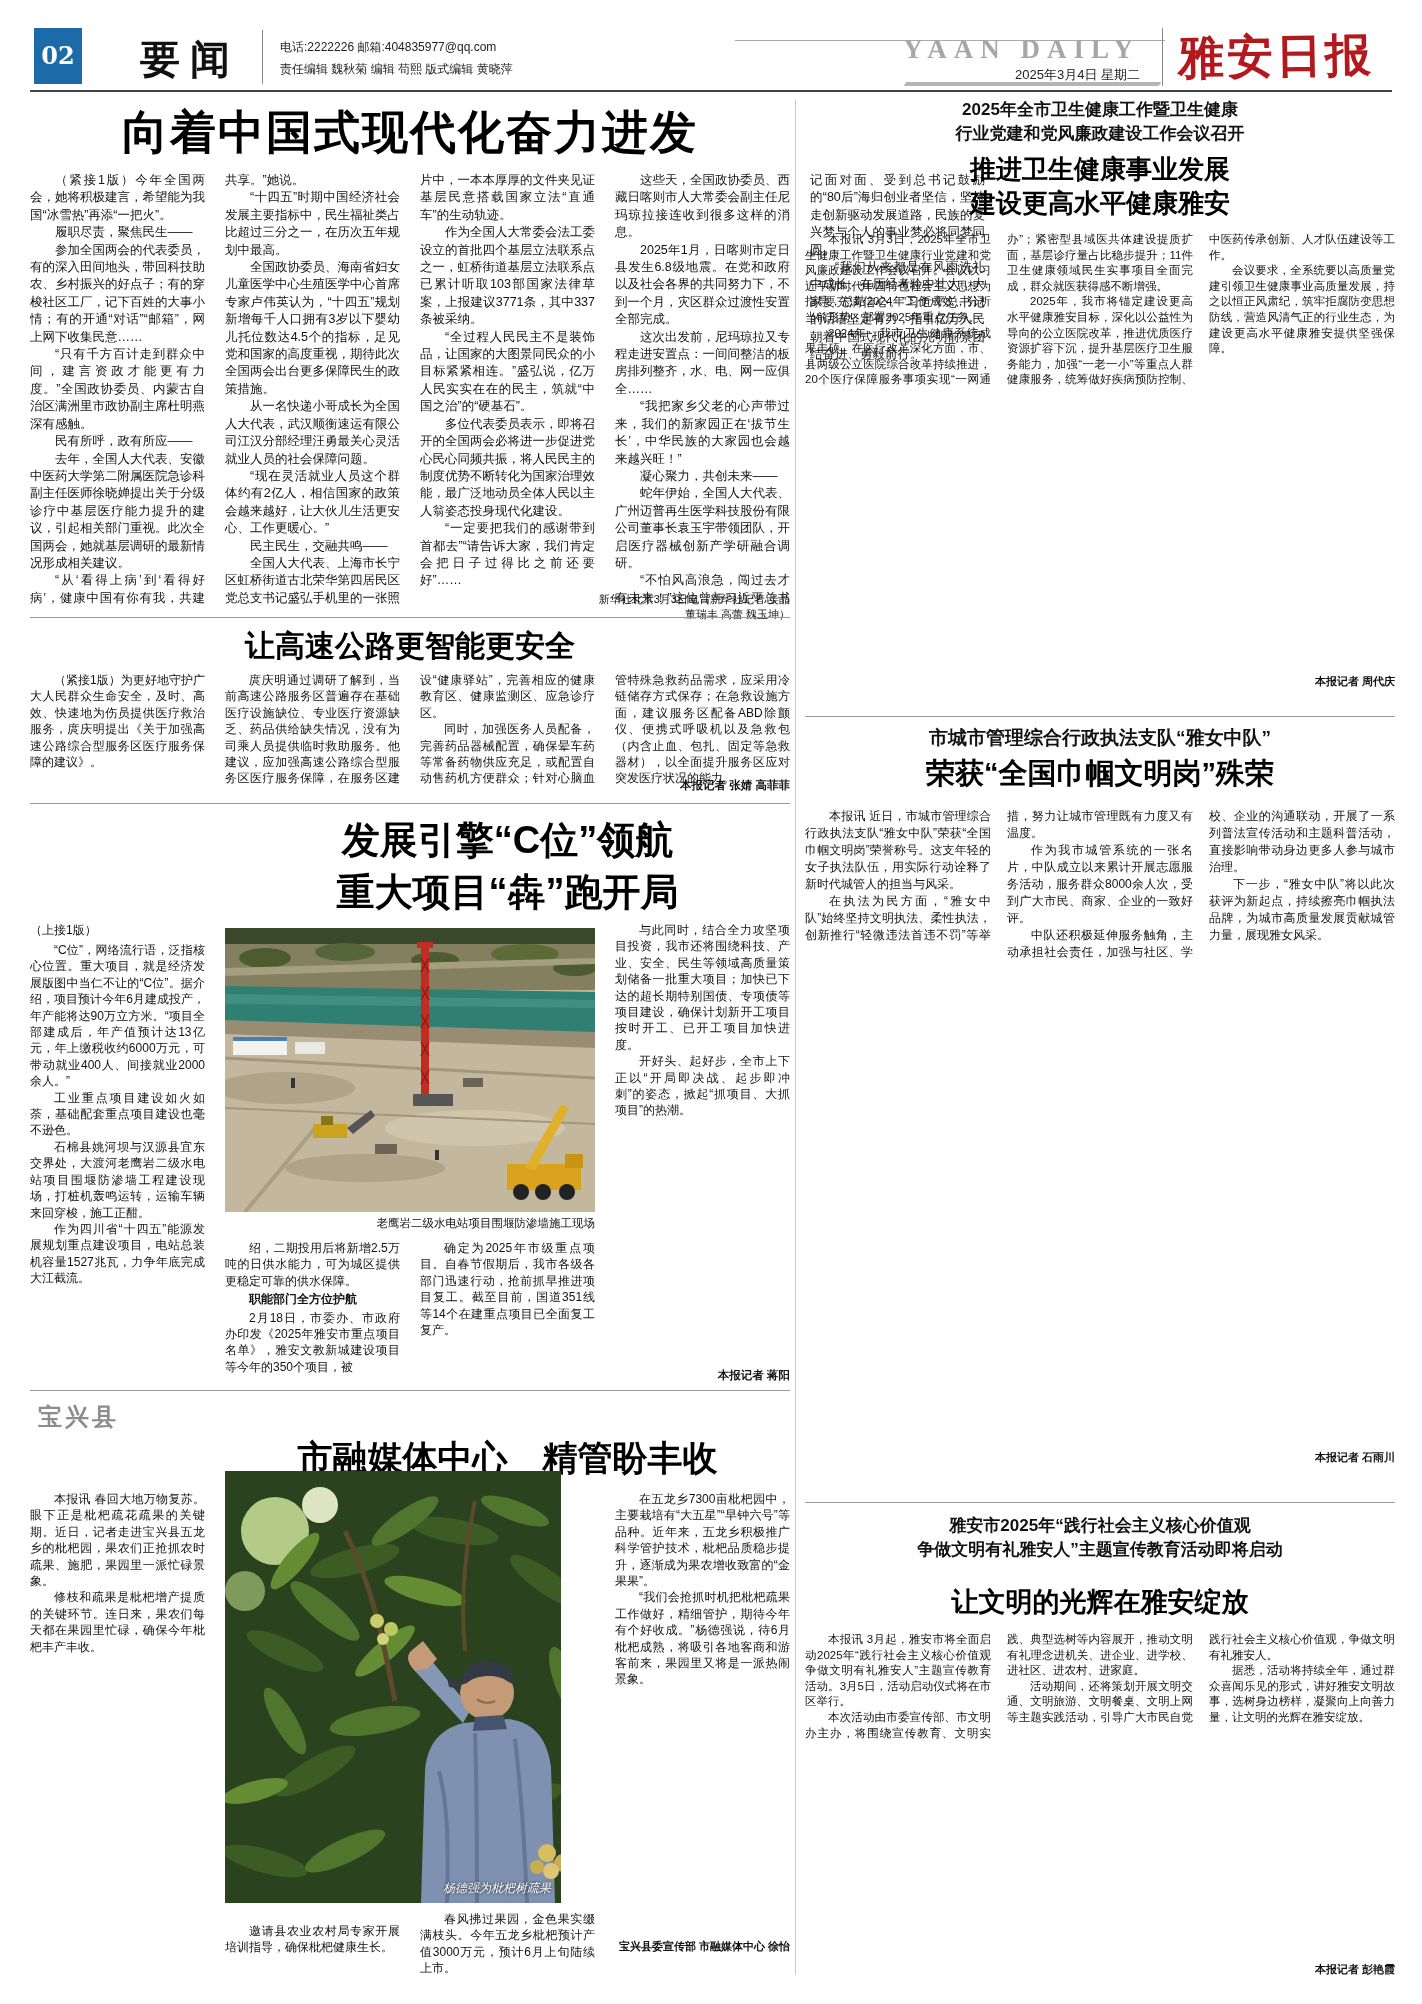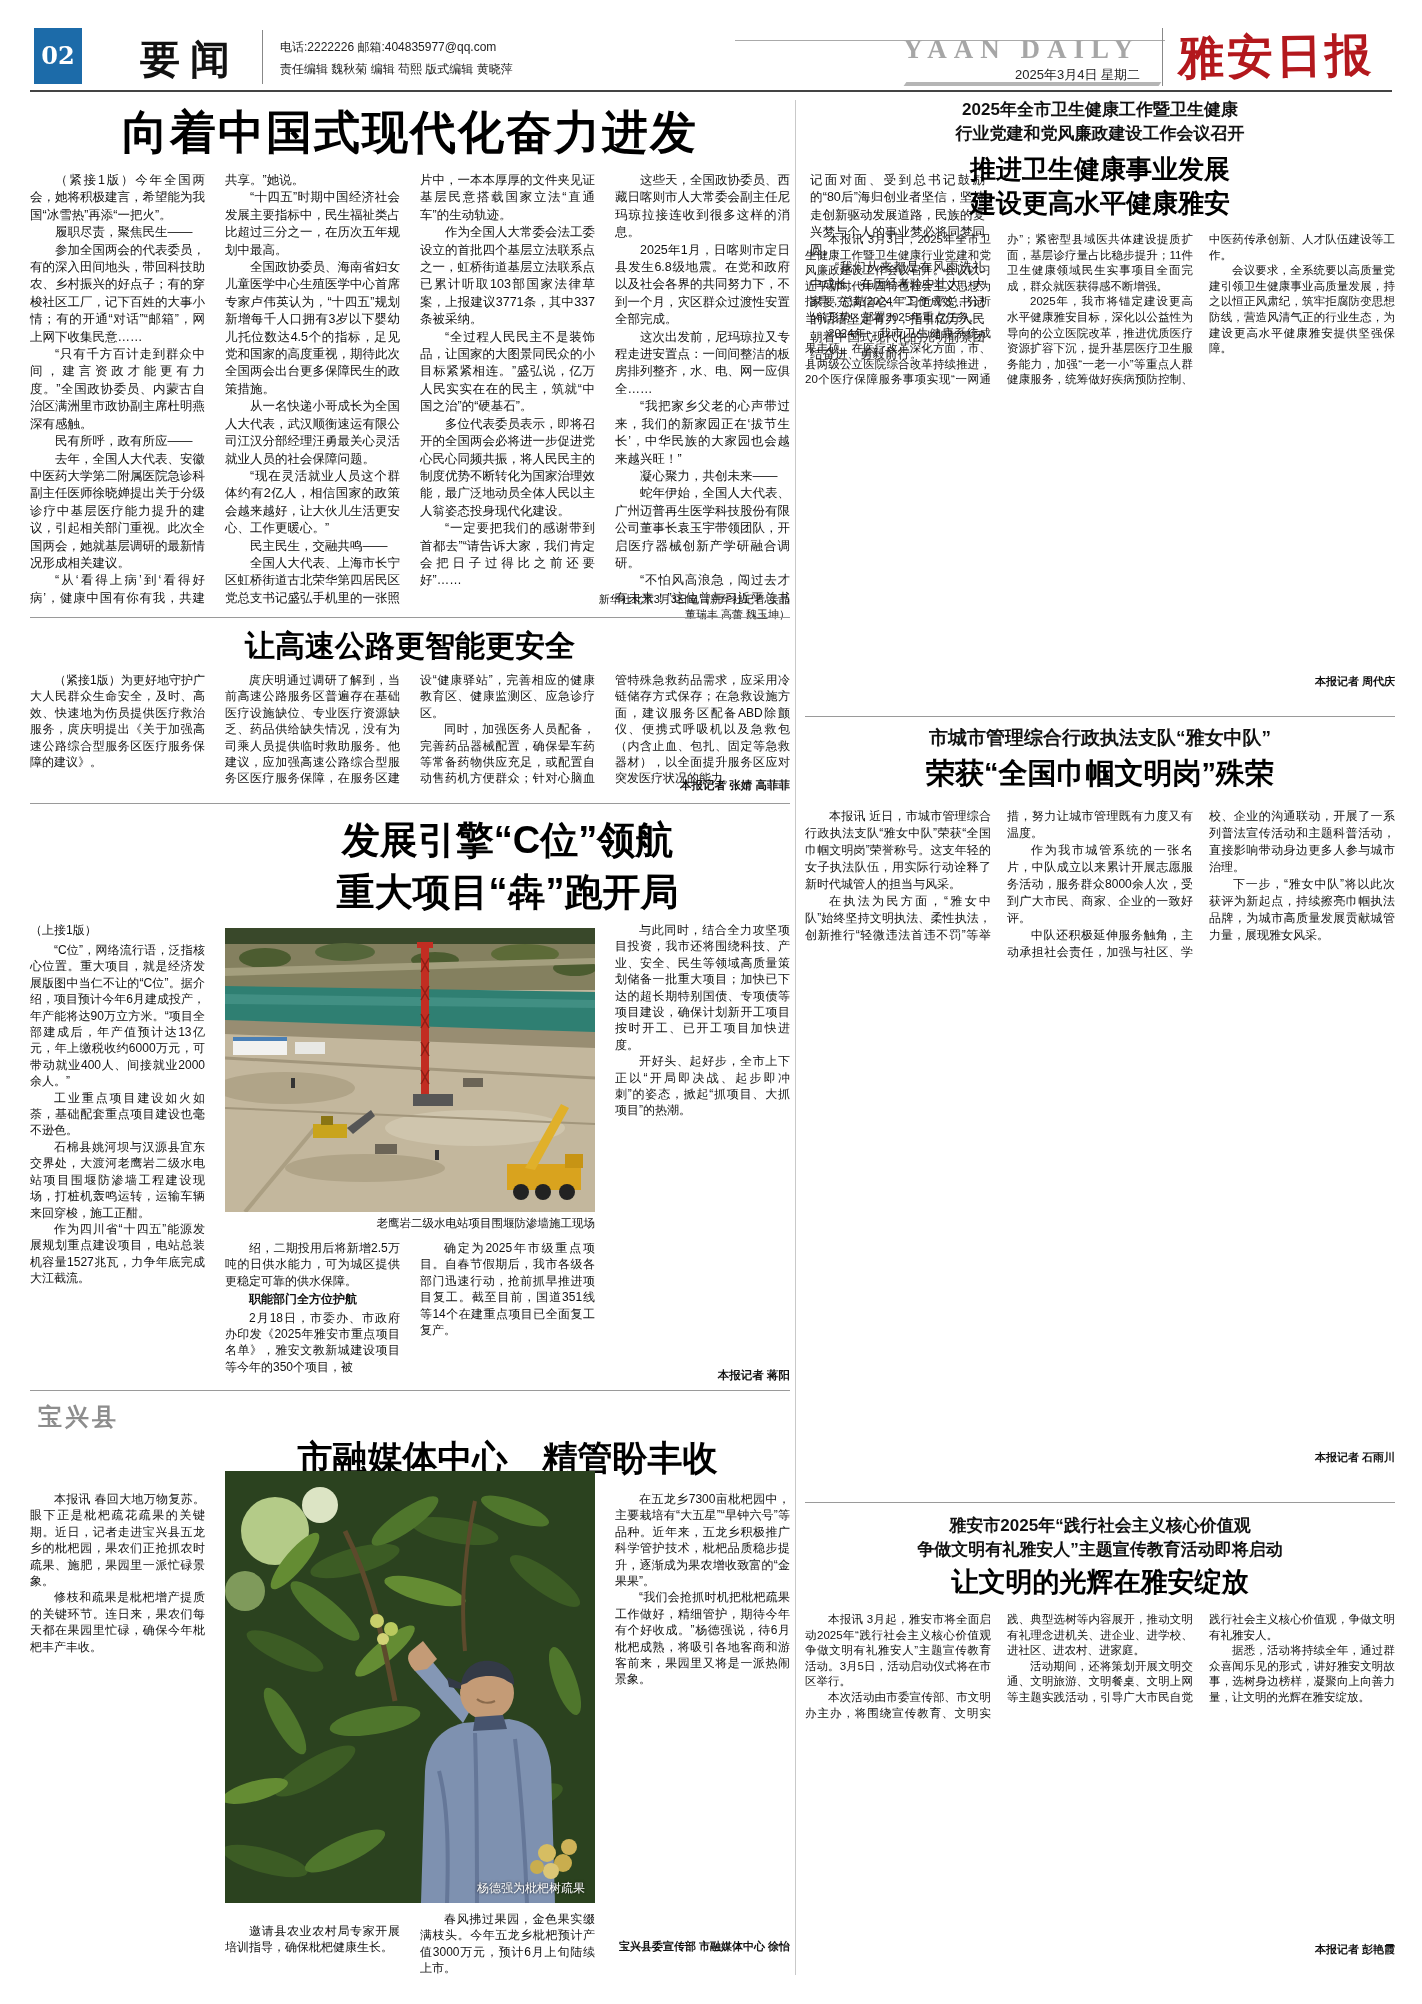--- a/index.html
+++ b/index.html
@@ -181,21 +181,21 @@
   <div class="abs rule-h" style="left:30px;top:1390px;width:760px;"></div>
 
   <div class="abs" style="left:30px;top:1395px;width:760px;height:580px;">
     <div class="county-label abs" style="left:8px;top:6px;">宝兴县</div>
     <div class="headline abs" style="left:195px;top:40px;width:565px;font-size:35px;">市融媒体中心　精管盼丰收</div>
     <div class="abs body" style="left:0;top:96px;width:175px;height:480px;font-size:12px;line-height:16.4px;">
         <p>本报讯 春回大地万物复苏。眼下正是枇杷疏花疏果的关键期。近日，记者走进宝兴县五龙乡的枇杷园，果农们正抢抓农时疏果、施肥，果园里一派忙碌景象。</p>
         <p>修枝和疏果是枇杷增产提质的关键环节。连日来，果农们每天都在果园里忙碌，确保今年枇杷丰产丰收。</p>
       </div>
 
-    <div class="abs photo-frame" style="left:195px;top:76px;width:370px;height:432px;">
+    <div class="abs photo-frame" style="left:195px;top:76px;width:336px;height:432px;font-style:italic;">
       <svg width="370" height="432" viewBox="0 0 370 432">
         <rect width="370" height="432" fill="#2b421f"></rect>
         <circle cx="50" cy="60" r="34" fill="#cde39b" opacity="0.85"></circle>
         <circle cx="95" cy="34" r="18" fill="#f0f6d6" opacity="0.9"></circle>
         <circle cx="20" cy="120" r="20" fill="#b8d584" opacity="0.6"></circle>
         <g fill="#3c5c24">
           <ellipse cx="60" cy="180" rx="42" ry="12" transform="rotate(25 60 180)"></ellipse>
           <ellipse cx="130" cy="90" rx="46" ry="13" transform="rotate(-15 130 90)"></ellipse>
           <ellipse cx="230" cy="60" rx="44" ry="12" transform="rotate(10 230 60)"></ellipse>
           <ellipse cx="320" cy="110" rx="42" ry="12" transform="rotate(35 320 110)"></ellipse>
@@ -294,21 +294,21 @@
     <div class="byline" style="font-size:11px;margin-top:-18px;">本报记者 石雨川</div>
   </div>
 
   <div class="abs rule-h" style="left:805px;top:1502px;width:590px;"></div>
 
   <div class="abs" style="left:805px;top:1514px;width:590px;height:462px;">
     <div class="kicker">
       <div>雅安市2025年“践行社会主义核心价值观</div>
       <div>争做文明有礼雅安人”主题宣传教育活动即将启动</div>
     </div>
-    <div class="headline" style="font-size:27px;margin-top:2px;">让文明的光辉在雅安绽放</div>
+    <div class="headline" style="font-size:27px;margin-top:22px;">让文明的光辉在雅安绽放</div>
     <div class="body" style="margin-top:12px;height:330px;column-count:3;column-gap:16px;font-size:11.5px;line-height:15.6px;">
         <p>本报讯 3月起，雅安市将全面启动2025年“践行社会主义核心价值观 争做文明有礼雅安人”主题宣传教育活动。3月5日，活动启动仪式将在市区举行。</p>
         <p>本次活动由市委宣传部、市文明办主办，将围绕宣传教育、文明实践、典型选树等内容展开，推动文明有礼理念进机关、进企业、进学校、进社区、进农村、进家庭。</p>
         <p>活动期间，还将策划开展文明交通、文明旅游、文明餐桌、文明上网等主题实践活动，引导广大市民自觉践行社会主义核心价值观，争做文明有礼雅安人。</p>
         <p>据悉，活动将持续全年，通过群众喜闻乐见的形式，讲好雅安文明故事，选树身边榜样，凝聚向上向善力量，让文明的光辉在雅安绽放。</p>
       </div>
     <div class="byline" style="font-size:11px;">本报记者 彭艳霞</div>
   </div>
 
 </div>

